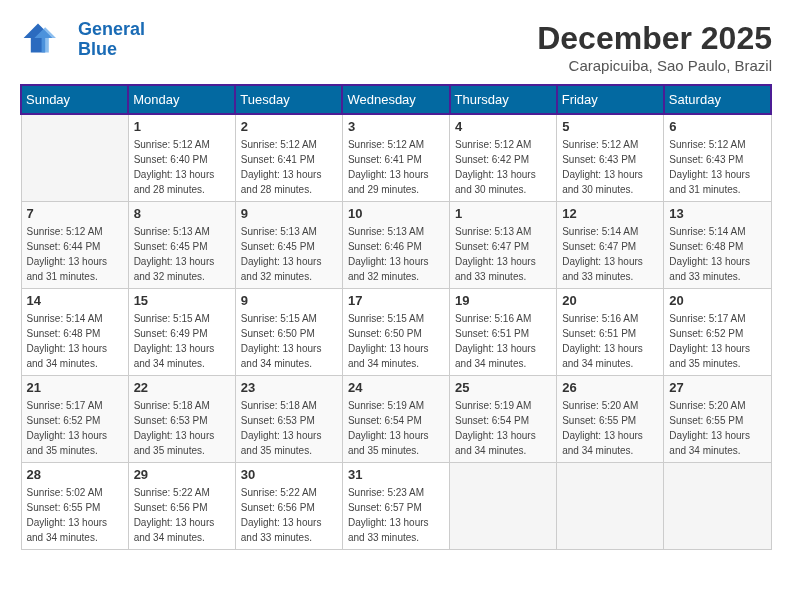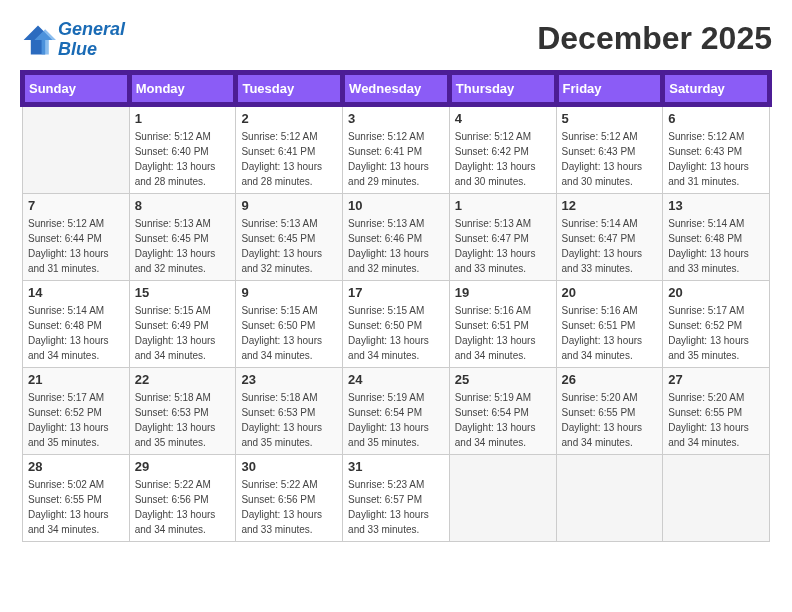--- a/index.html
+++ b/index.html
@@ -11,23 +11,22 @@
       padding: 20px;
     }
     .header-area {
       display: flex;
       justify-content: space-between;
       align-items: flex-start;
       margin-bottom: 10px;
     }
     .logo {
       display: flex;
-      align-items: center;
-      gap: 2px;
-      font-style: italic;
+      align-items: flex-start;
+      gap: 22px;
     }
     .logo-text {
       font-size: 18px;
       font-weight: bold;
       color: #333;
       line-height: 1.1;
     }
     .logo-text span {
       color: #1a6bb5;
     }
@@ -46,27 +45,27 @@
     .subtitle {
       font-size: 15px;
       color: #555;
     }
     .calendar {
       width: 100%;
       border-collapse: collapse;
       font-size: 11px;
     }
     .calendar thead th {
-      background-color: #8b5cf6;
+      background-color: #0369a1;
       color: #fff;
       padding: 6px 4px;
       text-align: left;
       font-size: 13px;
-      font-weight: bold;
-      border: 5px solid #4c1d95;
+      font-weight: normal;
+      border: 2px solid #4c1d95;
     }
     .calendar tbody td {
       border: 1px solid #ccc;
       vertical-align: top;
       padding: 4px 5px;
       width: calc(100% / 7);
       min-height: 80px;
       background: #fff;
     }
     .calendar tbody tr:nth-child(even) td {
@@ -97,20 +96,21 @@
       <polygon points="20,4 36,20 28,20 28,36 12,36 12,20 4,20" fill="#2b6bbf"></polygon>
       <polygon points="28,8 40,20 32,20 32,36 24,36 24,20 16,20" fill="#5ba3e8" opacity="0.7"></polygon>
     </svg>
     <div class="logo-text">
       <div><span>General</span></div>
       <div><span>Blue</span></div>
     </div>
   </div>
   <div class="title-area">
     <div class="main-title">December 2025</div>
+    <div class="subtitle">Carapicuiba, Sao Paulo, Brazil</div>
   </div>
 </div>
 
 <table class="calendar">
   <thead>
     <tr>
     <th>Sunday</th>
         <th>Monday</th>
         <th>Tuesday</th>
         <th>Wednesday</th>

